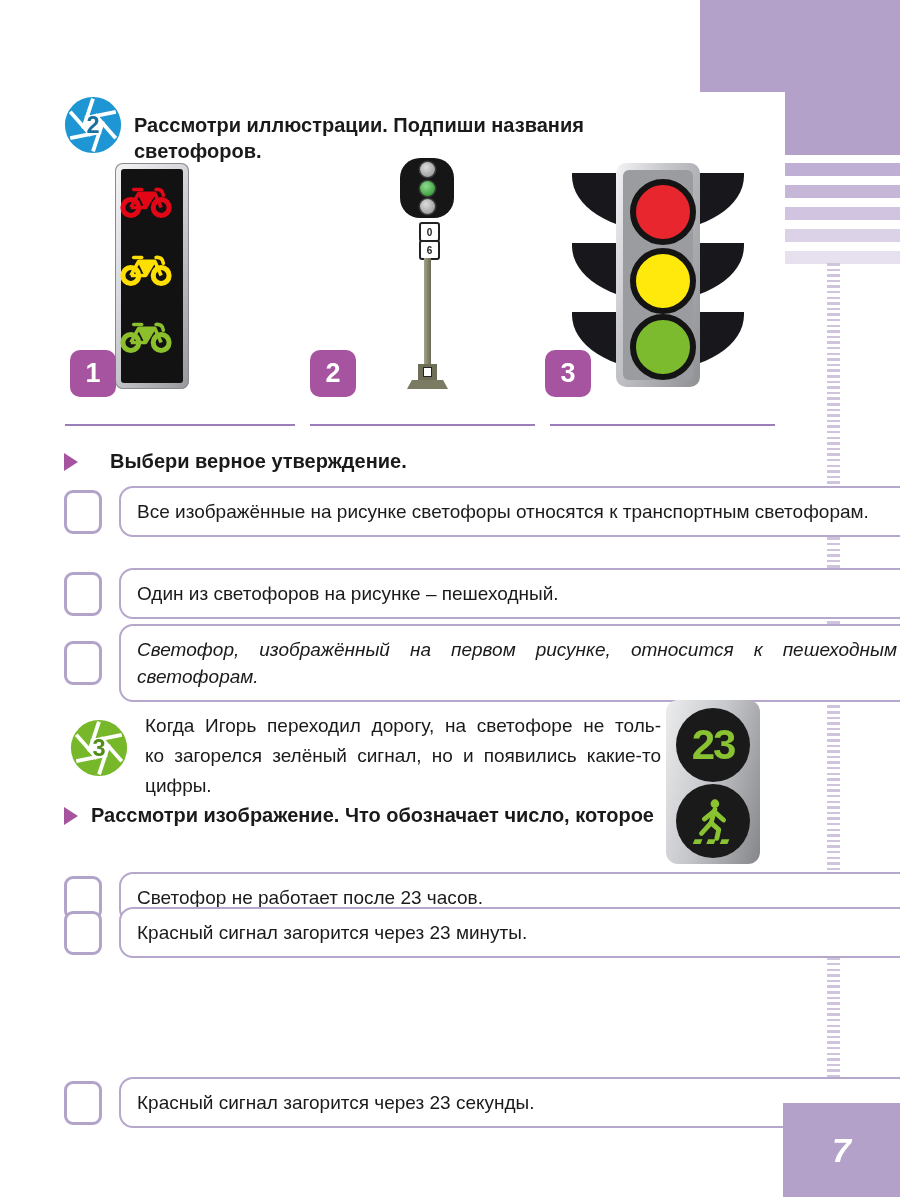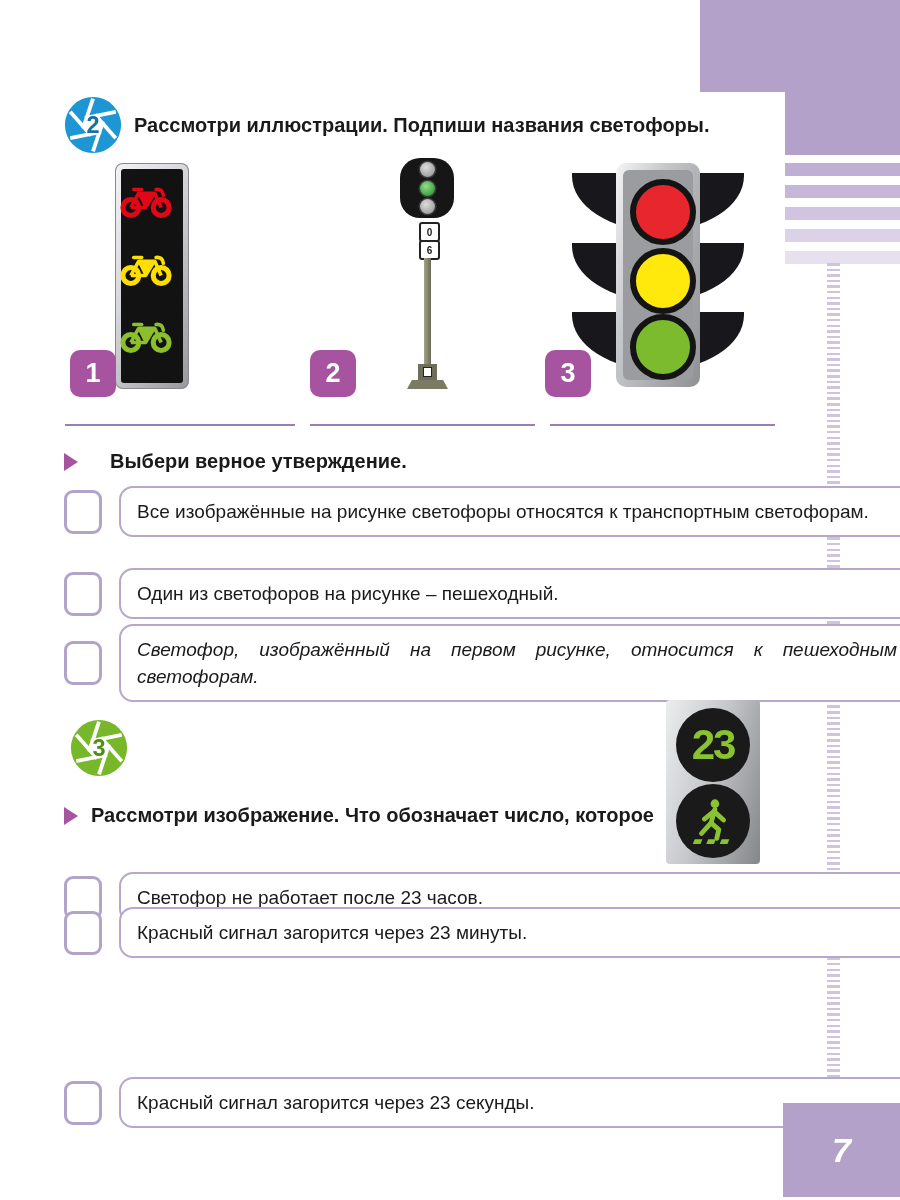--- a/index.html
+++ b/index.html
@@ -54,21 +54,21 @@
   
   .std{left:572px;top:163px;width:172px;height:224px;}
   .visor{position:absolute;left:0;width:172px;height:58px;background:#18181c;
          border-radius:0 0 50% 50% / 0 0 95% 95%;}
   .std-frame{position:absolute;left:44px;top:0;width:84px;height:224px;border-radius:10px;
              background:linear-gradient(105deg,#f4f4f6 0%,#c6c7cb 35%,#8f9094 100%);}
   .std-body{position:absolute;left:7px;top:7px;width:70px;height:210px;border-radius:6px;background:#9b9ca0;}
   .lamp{position:absolute;left:14px;width:54px;height:54px;border:6px solid #141414;border-radius:50%;}
 
   
-  .ped{left:666px;top:700px;width:94px;height:164px;border-radius:4px;
+  .ped{left:666px;top:700px;width:94px;height:164px;border-radius:12px;
        background:linear-gradient(105deg,#eceded 0%,#c7c8cc 45%,#85868a 100%);}
   .ped-circle{position:absolute;left:10px;width:74px;height:74px;border-radius:50%;background:#1a1a1a;
               display:flex;align-items:center;justify-content:center;}
   .countdown{color:#8ac331;font-size:42px;font-weight:bold;letter-spacing:-2px;}
 
   
   .tri{display:inline-block;width:0;height:0;border-left:14px solid #a6549f;
        border-top:9px solid transparent;border-bottom:9px solid transparent;flex:none;}
   .sechead{font-size:20px;font-weight:bold;display:flex;align-items:center;gap:13px;}
   .qline1{flex:1;text-align:justify;text-align-last:justify;}
@@ -104,21 +104,21 @@
         <line x1="32" y1="3" x2="21" y2="36" transform="rotate(60 32 32)"></line>
         <line x1="32" y1="3" x2="21" y2="36" transform="rotate(120 32 32)"></line>
         <line x1="32" y1="3" x2="21" y2="36" transform="rotate(180 32 32)"></line>
         <line x1="32" y1="3" x2="21" y2="36" transform="rotate(240 32 32)"></line>
         <line x1="32" y1="3" x2="21" y2="36" transform="rotate(300 32 32)"></line>
       </g>
       <circle cx="32" cy="32" r="11" fill="#ffffff"></circle>
       <text x="32" y="41" text-anchor="middle" font-size="26" fill="#19719e">2</text>
     </svg>
   </div>
-  <div class="abs title" style="left:134px;top:112px;width:580px;">Рассмотри иллюстрации. Подпиши названия светофоры.</div>
+  <div class="abs title" style="left:134px;top:112px;width:580px;">Рассмотри иллюстрации. Подпиши названия светофоров.</div>
 
   <div class="abs bike-light">
     <div class="bike-face"></div>
     <svg class="bike" style="top:20px;color:#e30617;" viewBox="0 0 72 48">
       <g stroke="currentColor" fill="none">
         <circle cx="15" cy="33" r="11" stroke-width="7"></circle>
         <circle cx="57" cy="33" r="11" stroke-width="7"></circle>
         <polygon points="26,13 48,13 36,33" fill="currentColor" stroke-width="4" stroke-linejoin="round"></polygon>
         <path d="M26,13 L15,33 M48,13 L57,33 M15,33 L36,33" stroke-width="5"></path>
         <path d="M19,8 L30,8" stroke-width="5" stroke-linecap="round"></path>
@@ -216,20 +216,25 @@
         <line x1="32" y1="3" x2="21" y2="36"></line>
         <line x1="32" y1="3" x2="21" y2="36" transform="rotate(60 32 32)"></line>
         <line x1="32" y1="3" x2="21" y2="36" transform="rotate(120 32 32)"></line>
         <line x1="32" y1="3" x2="21" y2="36" transform="rotate(180 32 32)"></line>
         <line x1="32" y1="3" x2="21" y2="36" transform="rotate(240 32 32)"></line>
         <line x1="32" y1="3" x2="21" y2="36" transform="rotate(300 32 32)"></line>
       </g>
       <circle cx="32" cy="32" r="11" fill="#ffffff"></circle>
       <text x="32" y="41" text-anchor="middle" font-size="26" fill="#4f8f17">3</text>
     </svg>
+  </div>
+  <div class="abs intro" style="left:145px;top:711px;width:516px;">
+    <div class="jl">Когда Игорь переходил дорогу, на светофоре не толь-</div>
+    <div class="jl">ко загорелся зелёный сигнал, но и появились какие-то</div>
+    <div>цифры.</div>
   </div>
 
   <div class="abs ped">
     <div class="ped-circle" style="top:8px;">
       <span class="countdown">23</span>
     </div>
     <div class="ped-circle" style="top:84px;">
       <svg width="50" height="50" viewBox="0 0 52 52">
         <circle cx="28" cy="8" r="4.5" fill="#8ac331"></circle>
         <g fill="none" stroke="#8ac331" stroke-width="5" stroke-linecap="round" stroke-linejoin="round">

